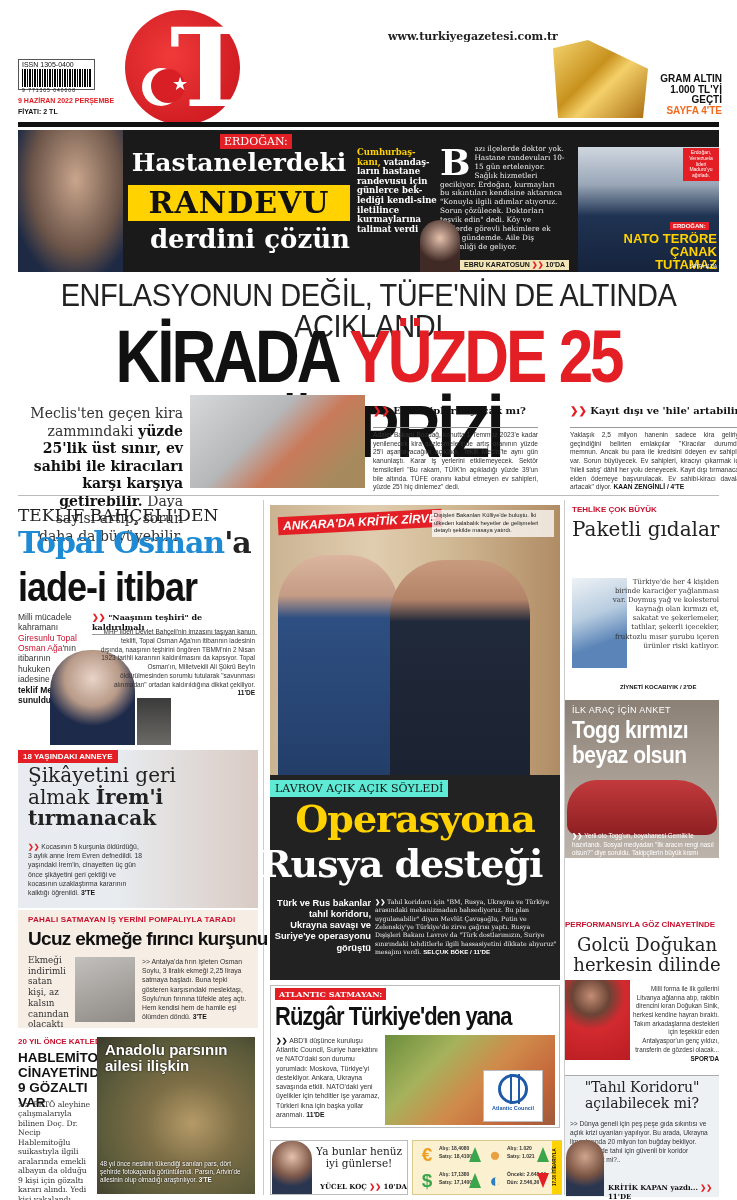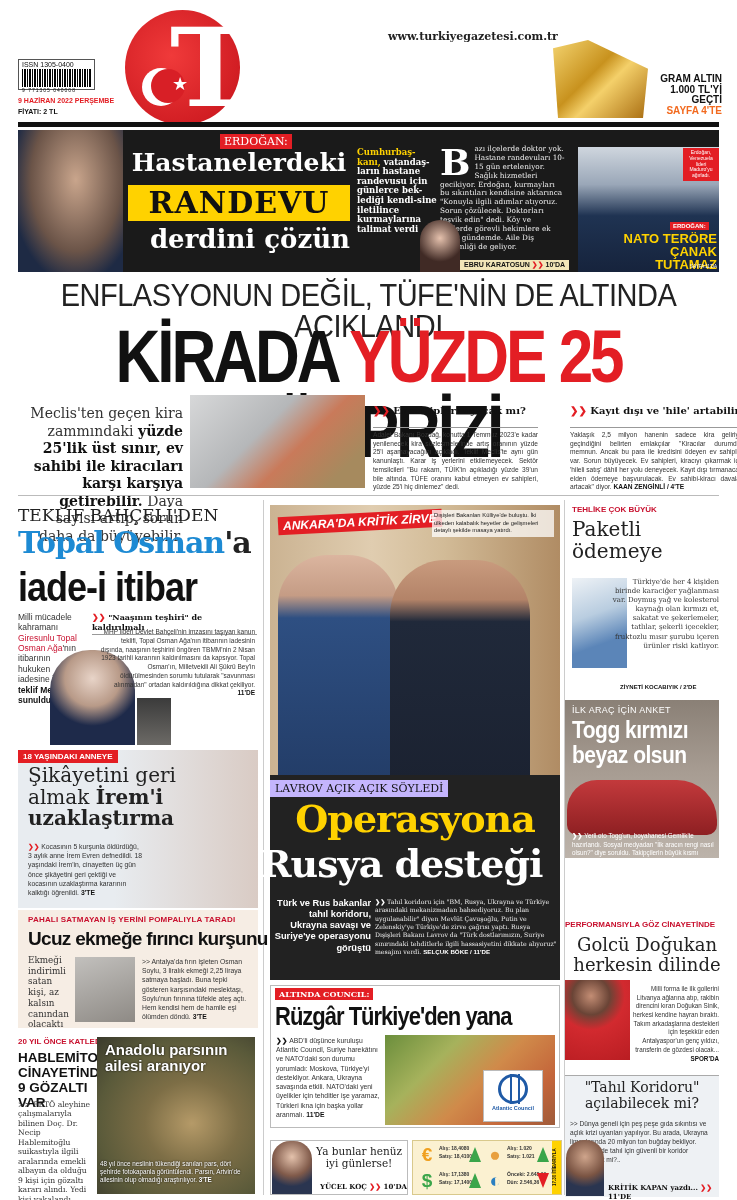--- a/index.html
+++ b/index.html
@@ -91,21 +91,21 @@
 .pars-h{left:105px;top:1042px;color:#fff;font-weight:bold;font-size:15px;line-height:1.05;text-shadow:0 0 2px #000}
 .pars-b{left:100px;top:1160px;width:152px;color:#fff;font-size:6.3px;line-height:1.3;text-shadow:0 0 2px #000}
 
 
 .summit{left:270px;top:505px;width:290px;height:270px;background:linear-gradient(90deg,#cbb392 0%,#e0cdb0 35%,#d2bb97 60%,#b08c64 100%)}
 .p1{left:278px;top:555px;width:120px;height:225px;border-radius:50px 50px 0 0;background:linear-gradient(180deg,#dbb59f 0%,#c59c85 18%,#2e4f82 28%,#233d68 100%)}
 .p2{left:390px;top:560px;width:140px;height:220px;border-radius:55px 55px 0 0;background:linear-gradient(180deg,#c99b7e 0%,#b38368 18%,#20293a 28%,#1b2231 100%)}
 .summit-tag{left:278px;top:513px;background:#e31e24;color:#fff;font-weight:bold;font-size:12px;padding:2px 5px;transform:rotate(-3deg);font-style:italic}
 .summit-cap{left:432px;top:510px;width:122px;background:rgba(255,255,255,.75);font-size:5.8px;line-height:1.3;padding:2px;color:#222}
 .dark{left:270px;top:775px;width:290px;height:205px;background:#222}
-.lav-tag{left:270px;top:780px;background:#c4b5fd;color:#111;font-family:"DejaVu Serif",serif;font-size:11px;padding:2px 5px}
+.lav-tag{left:270px;top:780px;background:#5eead4;color:#111;font-family:"DejaVu Serif",serif;font-size:11px;padding:2px 5px}
 .op-h{left:270px;top:800px;width:290px;text-align:center;font-family:"DejaVu Serif",serif;font-weight:900;font-size:38px;color:#ffd200;line-height:1;letter-spacing:-1px}
 .ru-h{left:260px;top:845px;width:332px;font-family:"DejaVu Serif",serif;font-weight:900;font-size:38px;color:#fff;line-height:1;letter-spacing:-1px}
 .op-intro{left:274px;top:898px;width:97px;text-align:right;font-size:9.3px;font-weight:bold;color:#fff;line-height:1.2}
 .op-b{left:375px;top:898px;width:182px;font-family:"DejaVu Serif",serif;font-size:6.2px;line-height:1.35;color:#eee}
 .op-b b{font-family:"Liberation Sans",sans-serif}
 
 .atl-box{left:270px;top:985px;width:290px;height:143px;border:1px solid #bbb}
 .atl-tag{left:275px;top:988px;background:#e31e24;color:#fff;font-family:"DejaVu Serif",serif;font-weight:bold;font-size:8px;padding:1px 4px}
 .atl-h{left:275px;top:1002px;font-weight:900;font-size:22px;letter-spacing:-1px;transform:scaleY(1.15);transform-origin:left top}
 .atl-map{left:385px;top:1035px;width:170px;height:90px;background:linear-gradient(135deg,#6b8e3c 0%,#a6b25c 30%,#d08a4a 55%,#c4653a 80%,#9e5b3a)}
@@ -237,51 +237,51 @@
 <div class="abs bah-intro">
   <span>Milli mücadele kahramanı </span><span class="r">Giresunlu Topal Osman Ağa</span><span>'nın itibarının hukuken iadesine ilişkin </span><b>teklif Meclis'e sunuldu.</b>
 </div>
 <div class="abs bah-h"><span class="q">❯❯ </span><span>"Naaşının teşhiri" de kaldırılmalı</span></div>
 <div class="abs bah-photo"></div>
 <div class="abs osman-photo"></div>
 <div class="abs bah-b"><span>MHP lideri Devlet Bahçeli'nin imzasını taşıyan kanun teklifi, Topal Osman Ağa'nın itibarının iadesinin dışında, naaşının teşhirini öngören TBMM'nin 2 Nisan 1923 tarihli kararının kaldırılmasını da kapsıyor. Topal Osman'ın, Milletvekili Ali Şükrü Bey'in öldürülmesinden sorumlu tutularak "savunması alınmadan" ortadan kaldırıldığına dikkat çekiliyor.</span> <b class="ref">11'DE</b></div>
 
 <div class="abs irem-box"></div>
 <div class="abs irem-tag">18 YAŞINDAKI ANNEYE</div>
-<div class="abs irem-h"><span>Şikâyetini geri almak </span><b>İrem'i uzaklaştırma</b></div>
+<div class="abs irem-h"><span>Şikâyetini geri almak </span><b>İrem'i tırmanacak</b></div>
 <div class="abs irem-b"><b class="red">❯❯ </b><span>Kocasının 5 kurşunla öldürdüğü, 3 aylık anne İrem Evren defnedildi. 18 yaşındaki İrem'in, cinayetten üç gün önce şikâyetini geri çektiği ve kocasının uzaklaştırma kararının kalktığı öğrenildi.</span> <b class="ref">3'TE</b></div>
 
 <div class="abs ucuz-box"></div>
 <div class="abs ucuz-tag">PAHALI SATMAYAN İŞ YERİNİ POMPALIYLA TARADI</div>
 <div class="abs ucuz-h">Ucuz ekmeğe fırıncı kurşunu</div>
 <div class="abs ucuz-intro">Ekmeği indirimli satan kişi, az kalsın canından olacaktı</div>
 <div class="abs ucuz-photo"></div>
 <div class="abs ucuz-b"><span>&gt;&gt; Antalya'da fırın işleten Osman Soylu, 3 liralık ekmeği 2,25 liraya satmaya başladı. Buna tepki gösteren karşısındaki meslektaşı, Soylu'nun fırınına tüfekle ateş açtı. Hem kendisi hem de hamile eşi ölümden döndü.</span> <b class="ref">3'TE</b></div>
 
 <div class="abs hab-tag">20 YIL ÖNCE KATLEDİLDİ</div>
 <div class="abs hab-h">HABLEMİTOĞLU CİNAYETİNDE 9 GÖZALTI VAR</div>
 <div class="abs hab-b"><span>&gt;&gt; FETÖ aleyhine çalışmalarıyla bilinen Doç. Dr. Necip Hablemitoğlu suikastıyla ilgili aralarında emekli albayın da olduğu 9 kişi için gözaltı kararı alındı. Yedi kişi yakalandı.</span> </div>
 <div class="abs pars"></div>
-<div class="abs pars-h" style="width:140px">Anadolu parsının ailesi aranıyor</div>
+<div class="abs pars-h" style="width:140px">Anadolu parsının ailesi ilişkin</div>
 <div class="abs pars-b"><span>48 yıl önce neslinin tükendiği sanılan pars, dört şehirde fotokapanla görüntülendi. Parsın, Artvin'de ailesinin olup olmadığı araştırılıyor.</span> <b>3'TE</b></div>
 
 <div class="abs summit"></div>
 <div class="abs p1"></div>
 <div class="abs p2"></div>
 <div class="abs summit-tag">ANKARA'DA KRİTİK ZİRVE</div>
 <div class="abs summit-cap">Dışişleri Bakanları Külliye'de buluştu. İki ülkeden kalabalık heyetler de gelişmeleri detaylı şekilde masaya yatırdı.</div>
 <div class="abs dark"></div>
 <div class="abs lav-tag">LAVROV AÇIK AÇIK SÖYLEDİ</div>
 <div class="abs op-h">Operasyona</div>
 <div class="abs ru-h">Rusya desteği</div>
 <div class="abs op-intro">Türk ve Rus bakanlar tahıl koridoru, Ukrayna savaşı ve Suriye'ye operasyonu görüştü</div>
 <div class="abs op-b"><b style="color:#fff">❯❯ </b><span>Tahıl koridoru için "BM, Rusya, Ukrayna ve Türkiye arasındaki mekanizmadan bahsediyoruz. Bu plan uygulanabilir" diyen Mevlüt Çavuşoğlu, Putin ve Zelenskiy'ye Türkiye'de zirve çağrısı yaptı. Rusya Dışişleri Bakanı Lavrov da "Türk dostlarımızın, Suriye sınırındaki tehditlerle ilgili hassasiyetini dikkate alıyoruz" mesajını verdi.</span> <b style="color:#fff">SELÇUK BÖKE / 11'DE</b></div>
 
 <div class="abs atl-box"></div>
-<div class="abs atl-tag">ALTINDA COUNCIL:</div>
+<div class="abs atl-tag">ATLANTIC SATMAYAN:</div>
 <div class="abs atl-h">Rüzgâr Türkiye'den yana</div>
 <div class="abs atl-map"></div>
 <div class="abs atl-b"><b class="ref">❯❯ </b><span>ABD'li düşünce kuruluşu Atlantic Council, Suriye harekâtını ve NATO'daki son durumu yorumladı: Moskova, Türkiye'yi destekliyor. Ankara, Ukrayna savaşında etkili. NATO'daki yeni üyelikler için tehditler işe yaramaz, Türkleri ikna için başka yollar aranmalı.</span> <b class="ref">11'DE</b></div>
 <div class="abs atl-logo">
   <div class="globe"></div>
   <small>Atlantic Council</small>
 </div>
 
 <div class="abs yk-box"></div>
 <div class="abs yk-photo"></div>
@@ -319,21 +319,21 @@
         <div>Önceki: 2.648,19</div>
         <div>Dün: 2.546,36</div>
       </div>
     <div class="fx-ar dn"></div>
   </div>
   <div class="fx-side">17.30 İTİBARIYLA</div>
 </div>
 
 <div class="abs teh-tag">TEHLİKE ÇOK BÜYÜK</div>
 <div class="abs pak-h">
-  <div>Paketli ödemeye</div>
+  <div>Paketli gıdalar</div>
 </div>
 <div class="abs pak-photo"></div>
 <div class="abs pak-b">Türkiye'de her 4 kişiden birinde karaciğer yağlanması var. Doymuş yağ ve kolesterol kaynağı olan kırmızı et, sakatat ve şekerlemeler, tatlılar, şekerli içecekler, fruktozlu mısır şurubu içeren ürünler riski katlıyor.</div>
 <div class="abs pak-by">ZİYNETİ KOCABIYIK / 2'DE</div>
 
 <div class="abs togg"></div>
 <div class="abs togg-car"></div>
 <div class="abs togg-tag">İLK ARAÇ İÇİN ANKET</div>
 <div class="abs togg-h">
   <div>Togg kırmızı</div>

